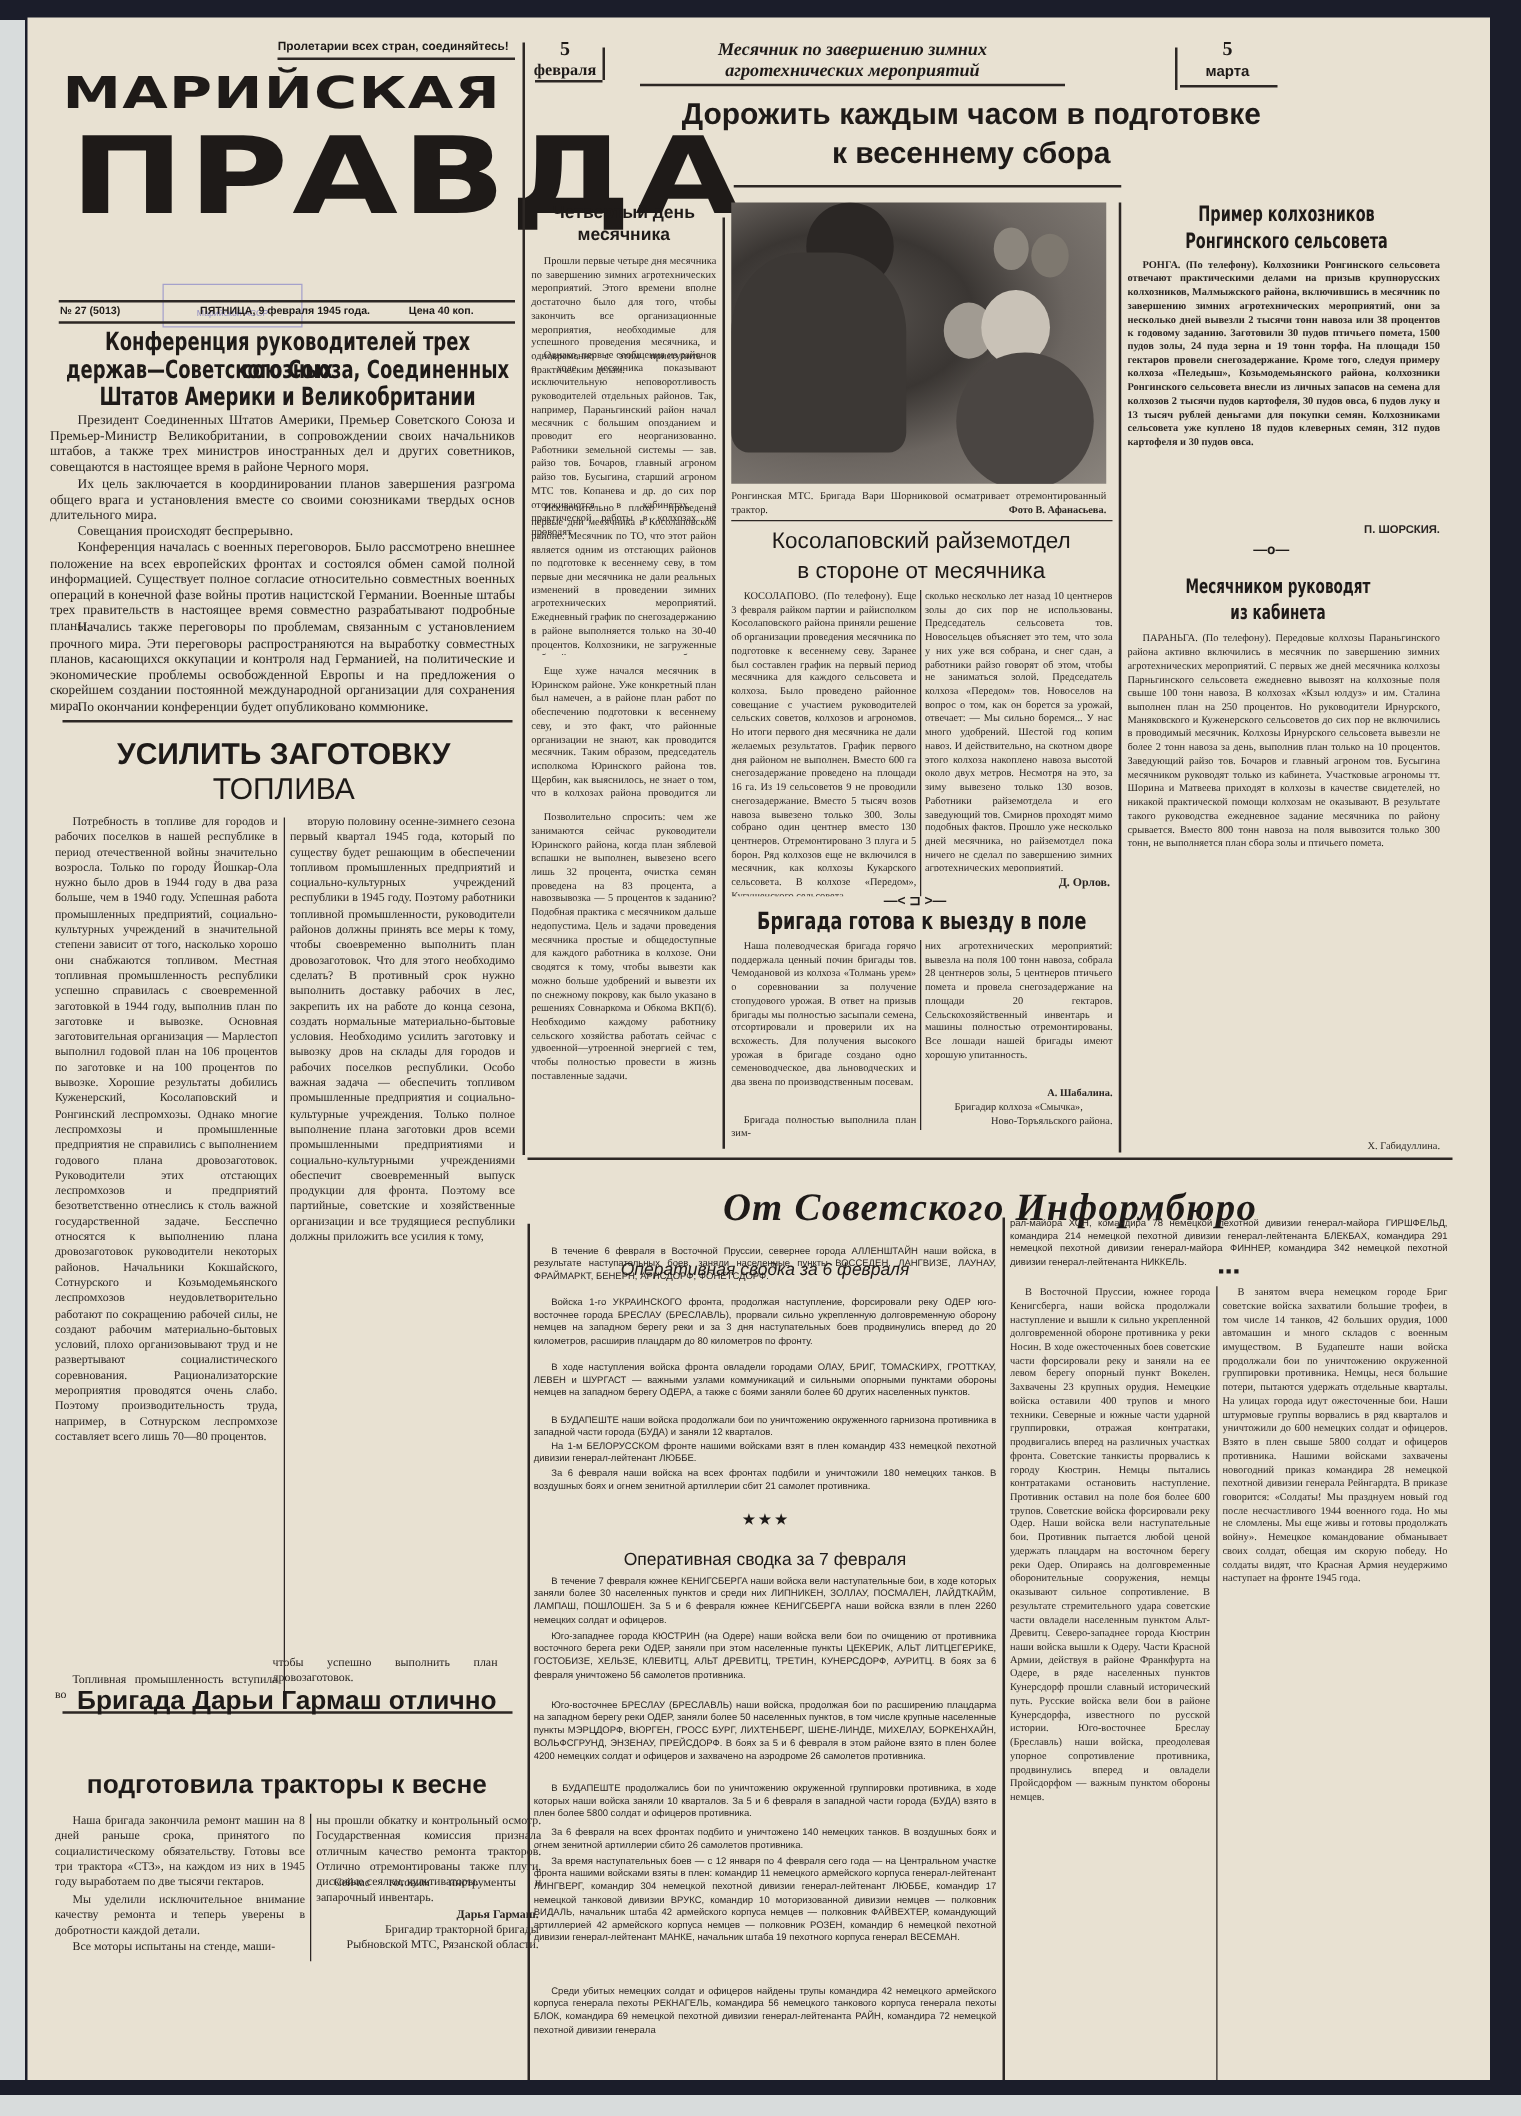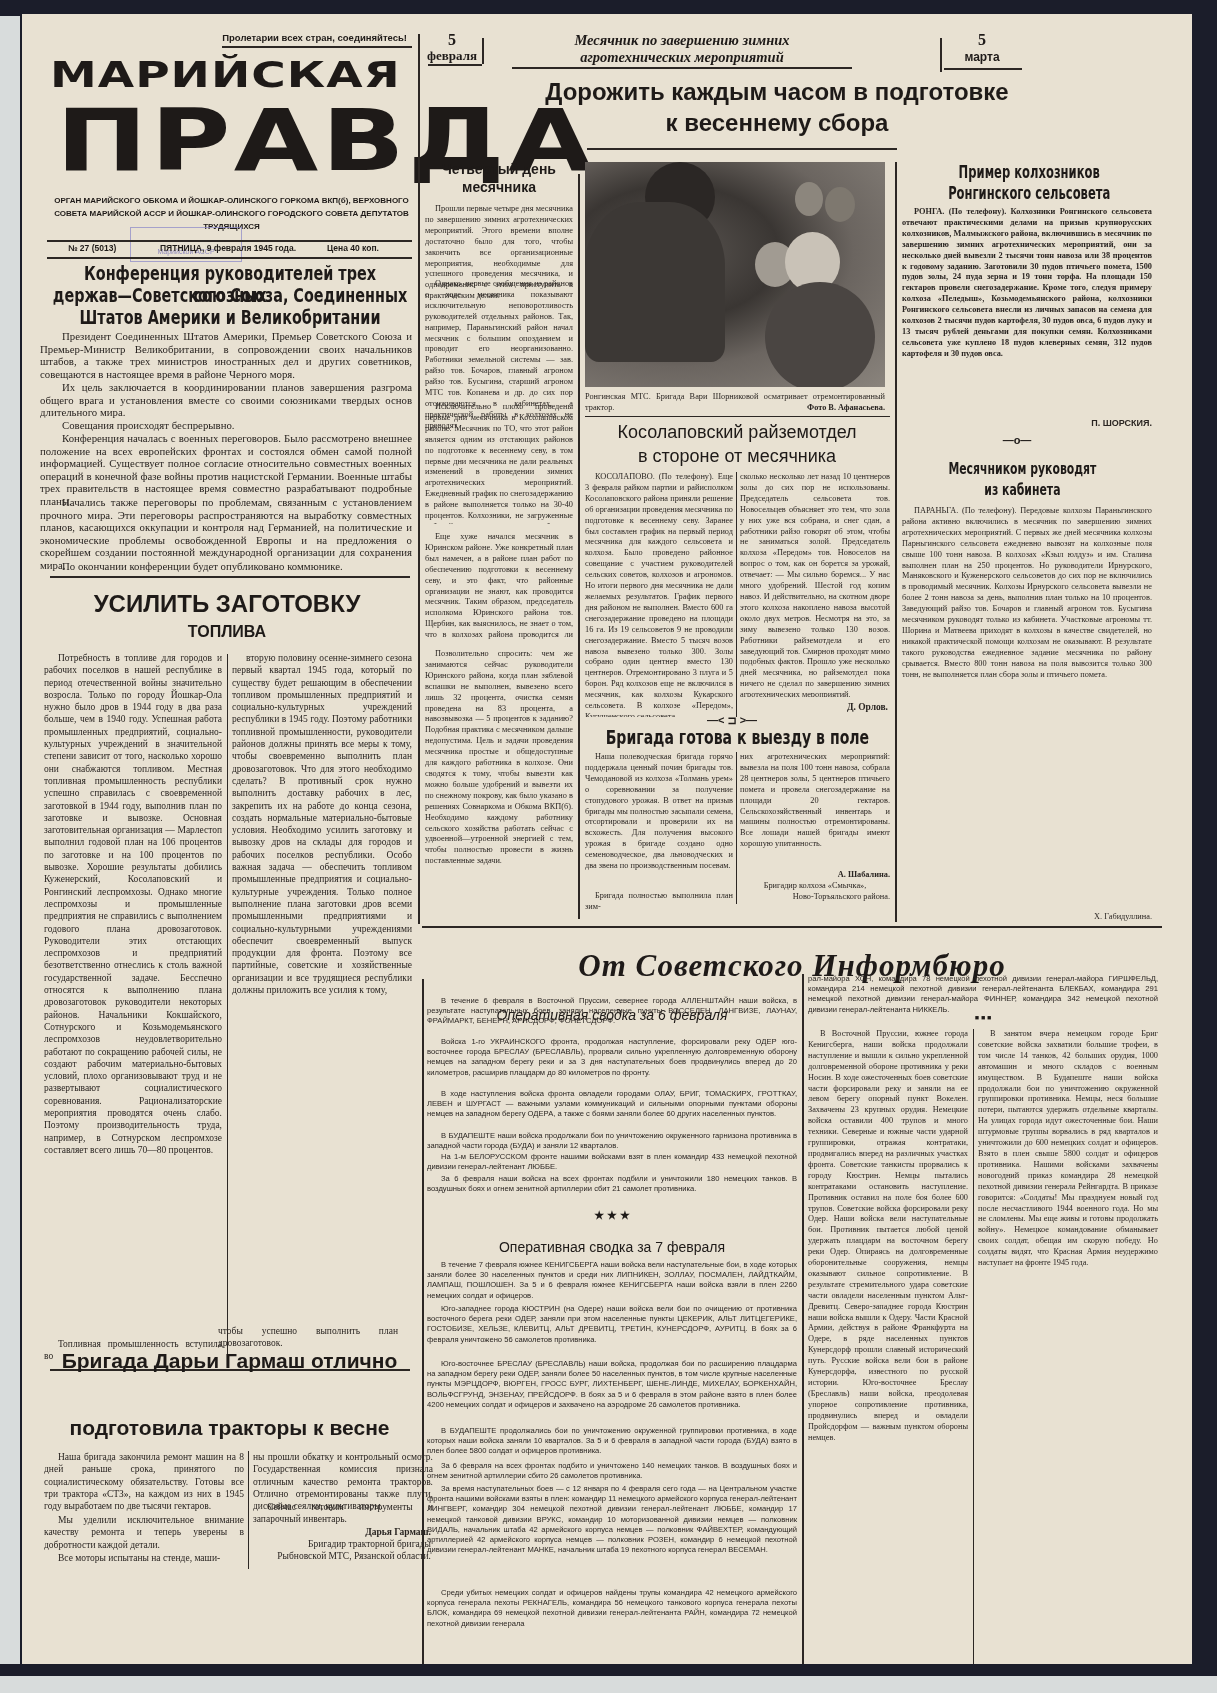--- a/index.html
+++ b/index.html
@@ -23,46 +23,45 @@
 </head>
 <body>
 
 <div class="topbar"></div>
 <div class="page">
 
   <div class="abs sans" style="left:175px;top:18px;width:210px;font-size:9.5px;font-weight:bold;text-align:right;">Пролетарии всех стран, соединяйтесь!</div>
   <div class="hline" style="left:200px;top:32px;width:190px;height:2px;"></div>
   <div class="abs cond" style="left:28px;top:42px;font-size:47px;letter-spacing:1px;transform:scaleY(0.75);line-height:50px;">МАРИЙСКАЯ</div>
   <div class="abs cond" style="left:34px;top:84px;font-size:104px;letter-spacing:3px;transform:scale(1.05,0.82);line-height:104px;">ПРАВДА</div>
-  <div class="abs sans center" style="left:32px;top:180px;width:355px;font-size:8px;line-height:13px;font-weight:bold;">ОРГАН МАРИЙСКОГО ОБКОМА И ЙОШКАР-ОЛИНСКОГО ГОРКОМА ВКП(б), ВЕРХОВНОГО СОВЕТА МАРИЙСКОЙ АССР И ЙОШКАР-ОЛИНСКОГО ГОРОДСКОГО СОВЕТА ДЕПУТАТОВ ТРУДЯЩИХСЯ</div>
   <div class="abs" style="left:108px;top:213px;width:110px;height:33px;border:1.5px solid #8a86c9;opacity:.7;">
     <div class="sans center" style="font-size:7px;color:#6b66b5;margin-top:20px;">Марийской АССР</div>
   </div>
   <div class="hline" style="left:25px;top:226px;width:365px;height:1.5px;"></div>
-  <div class="abs sans" style="left:26px;top:229px;font-size:8.5px;font-weight:bold;margin-left:20px;">№ 27 (5013)</div>
+  <div class="abs sans" style="left:26px;top:229px;font-size:8.5px;font-weight:bold;">№ 27 (5013)</div>
   <div class="abs sans" style="left:138px;top:229px;font-size:8.5px;font-weight:bold;">ПЯТНИЦА, 9 февраля 1945 года.</div>
   <div class="abs sans" style="left:305px;top:229px;font-size:8.5px;font-weight:bold;">Цена 40 коп.</div>
   <div class="hline" style="left:25px;top:243px;width:365px;height:1.5px;"></div>
 
   <div>
     <div class="abs cond center" style="left:28px;top:248px;width:500px;font-size:20px;line-height:22px;transform:scale(0.72,1);">Конференция руководителей трех союзных</div>
     <div class="abs cond center" style="left:28px;top:270px;width:500px;font-size:20px;line-height:22px;transform:scale(0.72,1);">держав—Советского Союза, Соединенных</div>
     <div class="abs cond center" style="left:28px;top:292px;width:500px;font-size:20px;line-height:22px;transform:scale(0.72,1);">Штатов Америки и Великобритании</div>
     <div class="abs txt" style="left:18px;top:316px;width:372px;font-size:10.8px;line-height:12.6px;text-indent:22px;">Президент Соединенных Штатов Америки, Премьер Советского Союза и Премьер-Министр Великобритании, в сопровождении своих начальников штабов, а также трех министров иностранных дел и других советников, совещаются в настоящее время в районе Черного моря.</div>
     <div class="abs txt" style="left:18px;top:367px;width:372px;font-size:10.8px;line-height:12.6px;text-indent:22px;">Их цель заключается в координировании планов завершения разгрома общего врага и установления вместе со своими союзниками твердых основ длительного мира.</div>
     <div class="abs txt" style="left:18px;top:405px;width:372px;font-size:10.8px;line-height:12.6px;text-indent:22px;">Совещания происходят беспрерывно.</div>
     <div class="abs txt" style="left:18px;top:418px;width:372px;font-size:10.8px;line-height:12.6px;text-indent:22px;">Конференция началась с военных переговоров. Было рассмотрено внешнее положение на всех европейских фронтах и состоялся обмен самой полной информацией. Существует полное согласие относительно совместных военных операций в конечной фазе войны против нацистской Германии. Военные штабы трех правительств в настоящее время совместно разрабатывают подробные планы.</div>
     <div class="abs txt" style="left:18px;top:482px;width:372px;font-size:10.8px;line-height:12.6px;text-indent:22px;">Начались также переговоры по проблемам, связанным с установлением прочного мира. Эти переговоры распространяются на выработку совместных планов, касающихся оккупации и контроля над Германией, на политические и экономические проблемы освобожденной Европы и на предложения о скорейшем создании постоянной международной организации для сохранения мира.</div>
     <div class="abs txt" style="left:18px;top:546px;width:372px;font-size:10.8px;line-height:12.6px;text-indent:22px;">По окончании конференции будет опубликовано коммюнике.</div>
   </div>
   <div class="hline" style="left:28px;top:562px;width:360px;"></div>
 
   <div>
     <div class="abs sans center" style="left:20px;top:576px;width:370px;font-size:24px;font-weight:bold;line-height:28px;">УСИЛИТЬ ЗАГОТОВКУ</div>
-    <div class="abs sans center" style="left:20px;top:604px;width:370px;font-size:16px;font-weight:bold;line-height:28px;">ТОПЛИВА</div>
+    <div class="abs sans center" style="left:20px;top:604px;width:370px;font-size:24px;font-weight:normal;line-height:28px;">ТОПЛИВА</div>
     <div class="abs txt" style="left:22px;top:638px;width:178px;height:680px;overflow:hidden;text-indent:14px;">Потребность в топливе для городов и рабочих поселков в нашей республике в период отечественной войны значительно возросла. Только по городу Йошкар-Ола нужно было дров в 1944 году в два раза больше, чем в 1940 году. Успешная работа промышленных предприятий, социально-культурных учреждений в значительной степени зависит от того, насколько хорошо они снабжаются топливом. Местная топливная промышленность республики успешно справилась с своевременной заготовкой в 1944 году, выполнив план по заготовке и вывозке. Основная заготовительная организация — Марлестоп выполнил годовой план на 106 процентов по заготовке и на 100 процентов по вывозке. Хорошие результаты добились Куженерский, Косолаповский и Ронгинский леспромхозы. Однако многие леспромхозы и промышленные предприятия не справились с выполнением годового плана дровозаготовок. Руководители этих отстающих леспромхозов и предприятий безответственно отнеслись к столь важной государственной задаче. Бесспечно относятся к выполнению плана дровозаготовок руководители некоторых районов. Начальники Кокшайского, Сотнурского и Козьмодемьянского леспромхозов неудовлетворительно работают по сокращению рабочей силы, не создают рабочим материально-бытовых условий, плохо организовывают труд и не развертывают социалистического соревнования. Рационализаторские мероприятия проводятся очень слабо. Поэтому производительность труда, например, в Сотнурском леспромхозе составляет всего лишь 70—80 процентов.</div>
     <div class="abs txt" style="left:22px;top:1324px;width:178px;text-indent:14px;">Топливная промышленность вступила во</div>
     <div class="vline" style="left:205px;top:640px;height:700px;width:1px;"></div>
     <div class="abs txt" style="left:210px;top:638px;width:180px;height:680px;overflow:hidden;text-indent:14px;">вторую половину осенне-зимнего сезона первый квартал 1945 года, который по существу будет решающим в обеспечении топливом промышленных предприятий и социально-культурных учреждений республики в 1945 году. Поэтому работники топливной промышленности, руководители районов должны принять все меры к тому, чтобы своевременно выполнить план дровозаготовок. Что для этого необходимо сделать? В противный срок нужно выполнить доставку рабочих в лес, закрепить их на работе до конца сезона, создать нормальные материально-бытовые условия. Необходимо усилить заготовку и вывозку дров на склады для городов и рабочих поселков республики. Особо важная задача — обеспечить топливом промышленные предприятия и социально-культурные учреждения. Только полное выполнение плана заготовки дров всеми промышленными предприятиями и социально-культурными учреждениями обеспечит своевременный выпуск продукции для фронта. Поэтому все партийные, советские и хозяйственные организации и все трудящиеся республики должны приложить все усилия к тому,</div>
     <div class="abs txt" style="left:196px;top:1311px;width:180px;">чтобы успешно выполнить план дровозаготовок.</div>
   </div>
   <div class="hline" style="left:28px;top:1355px;width:360px;"></div>
 
   <div>
     <div class="abs sans center" style="left:20px;top:1334px;width:375px;font-size:21px;font-weight:bold;line-height:25px;">Бригада Дарьи Гармаш отлично</div>

